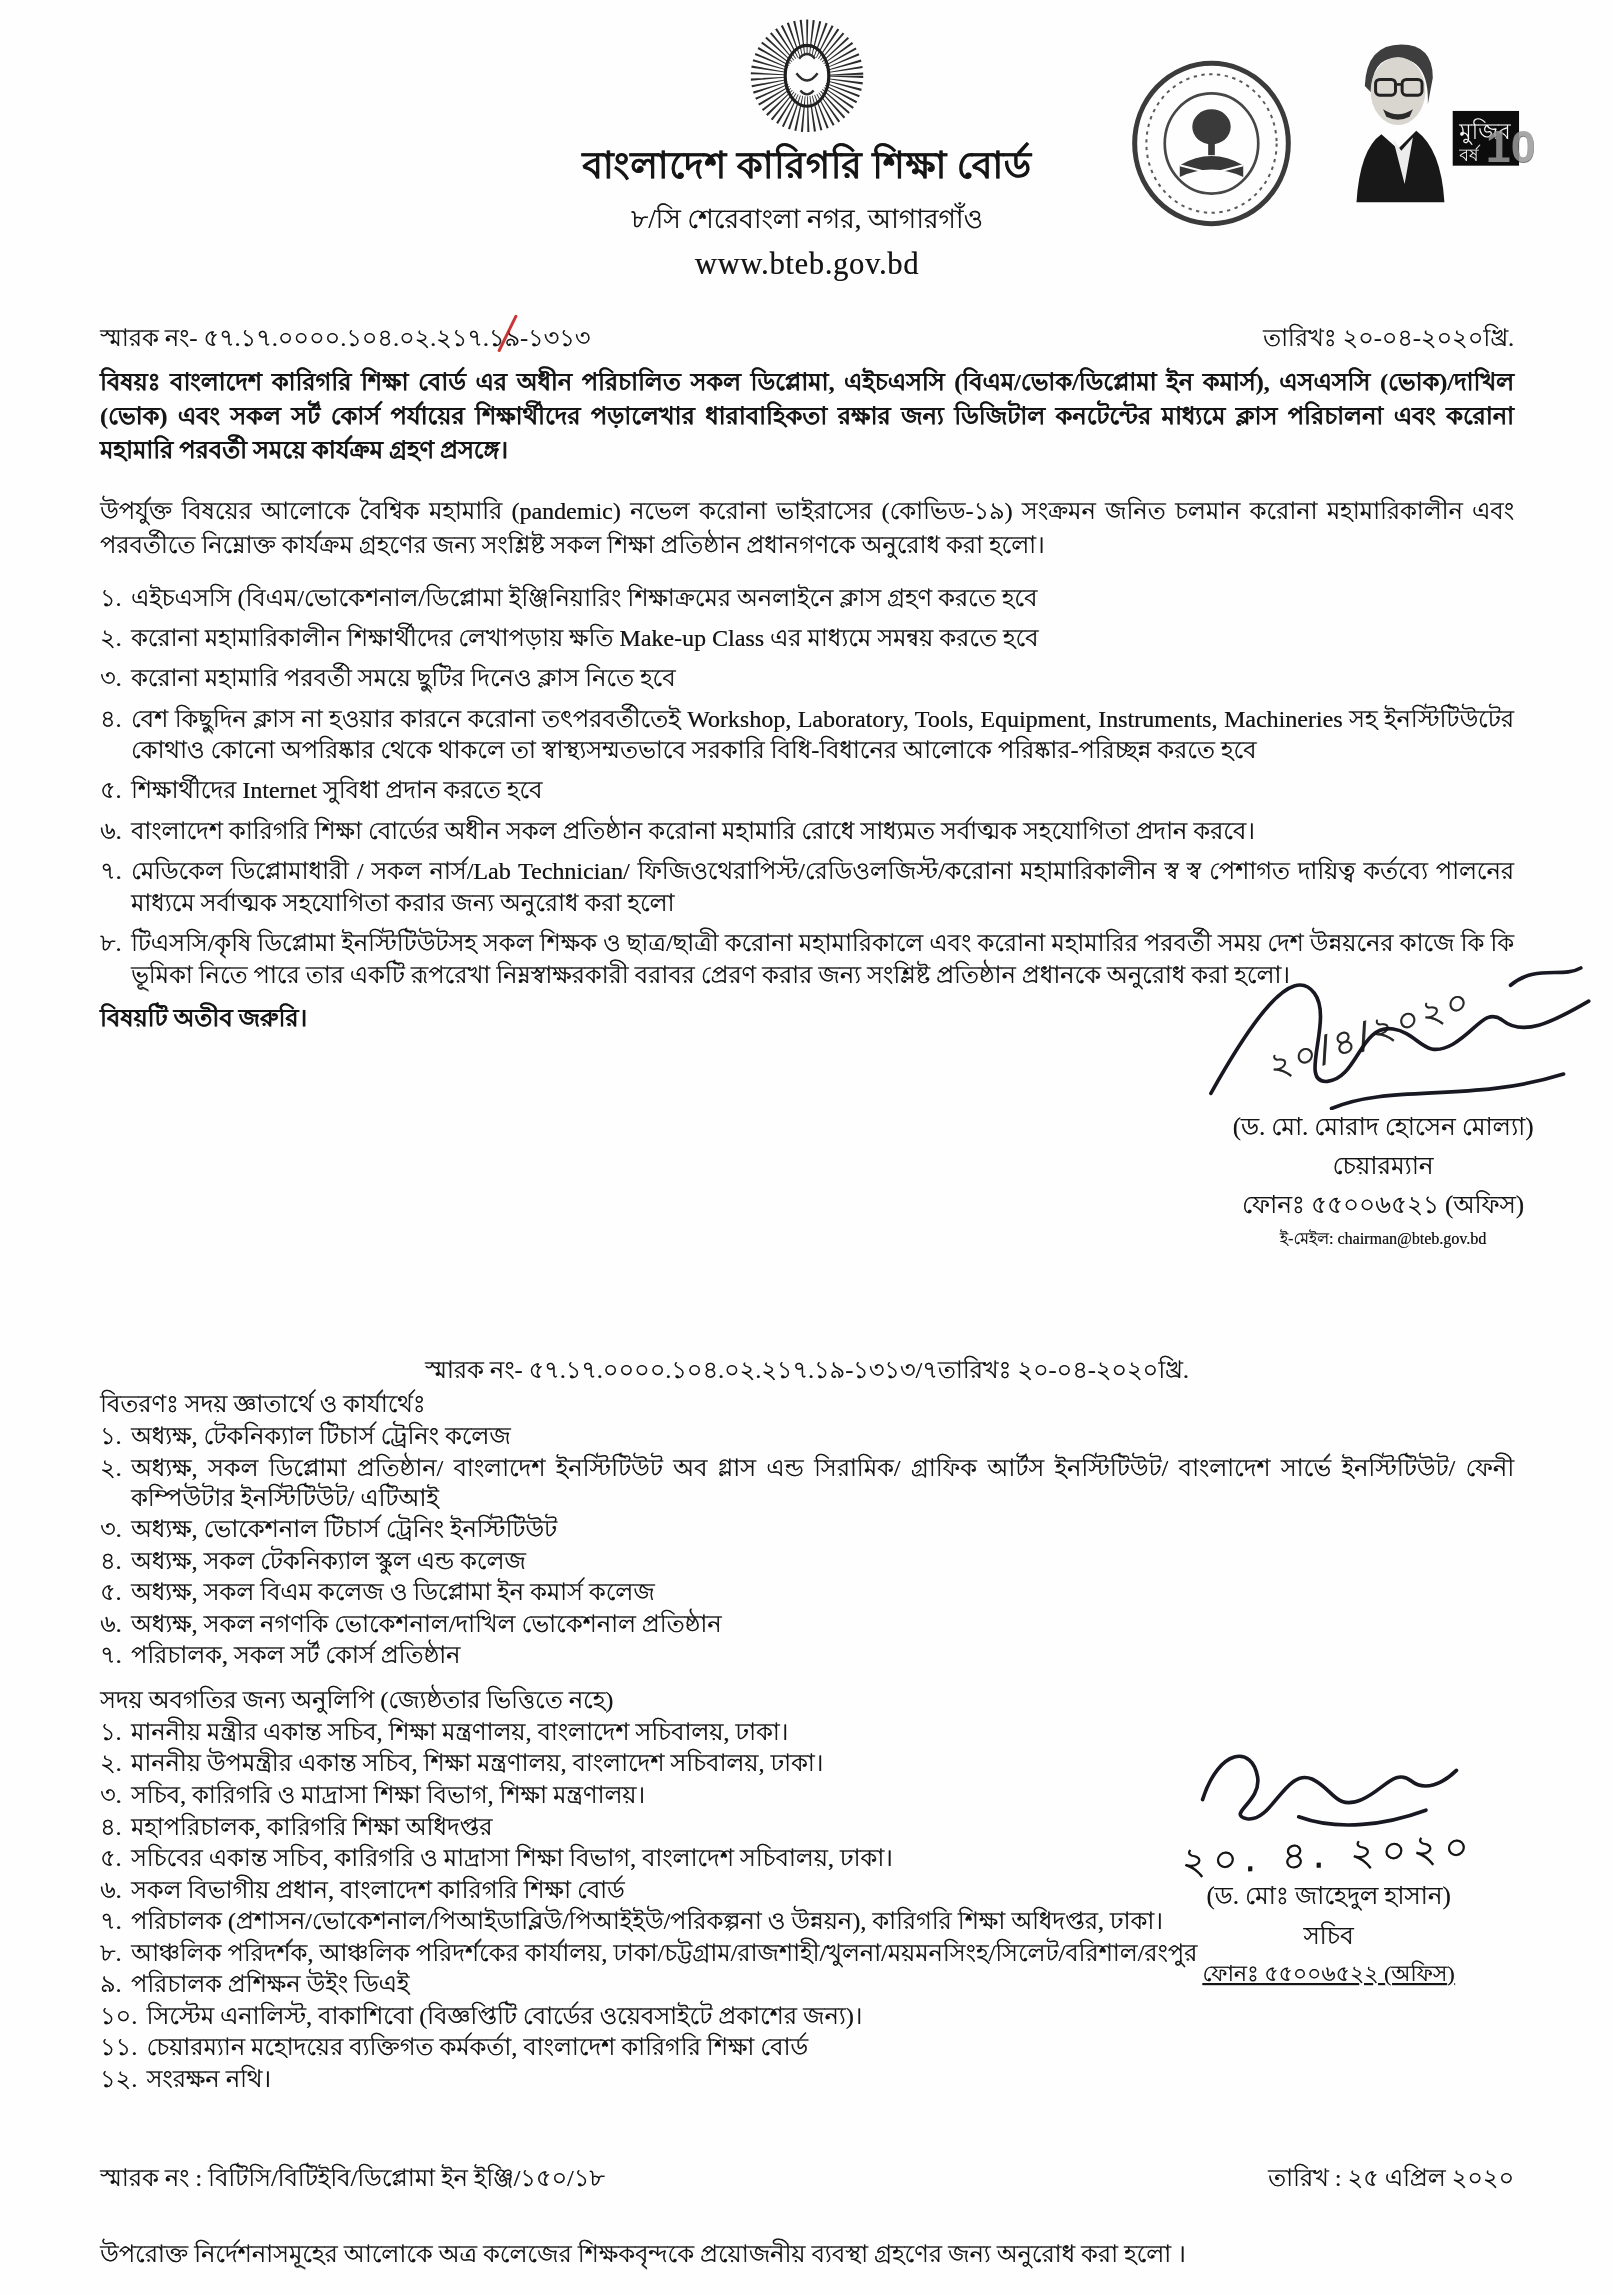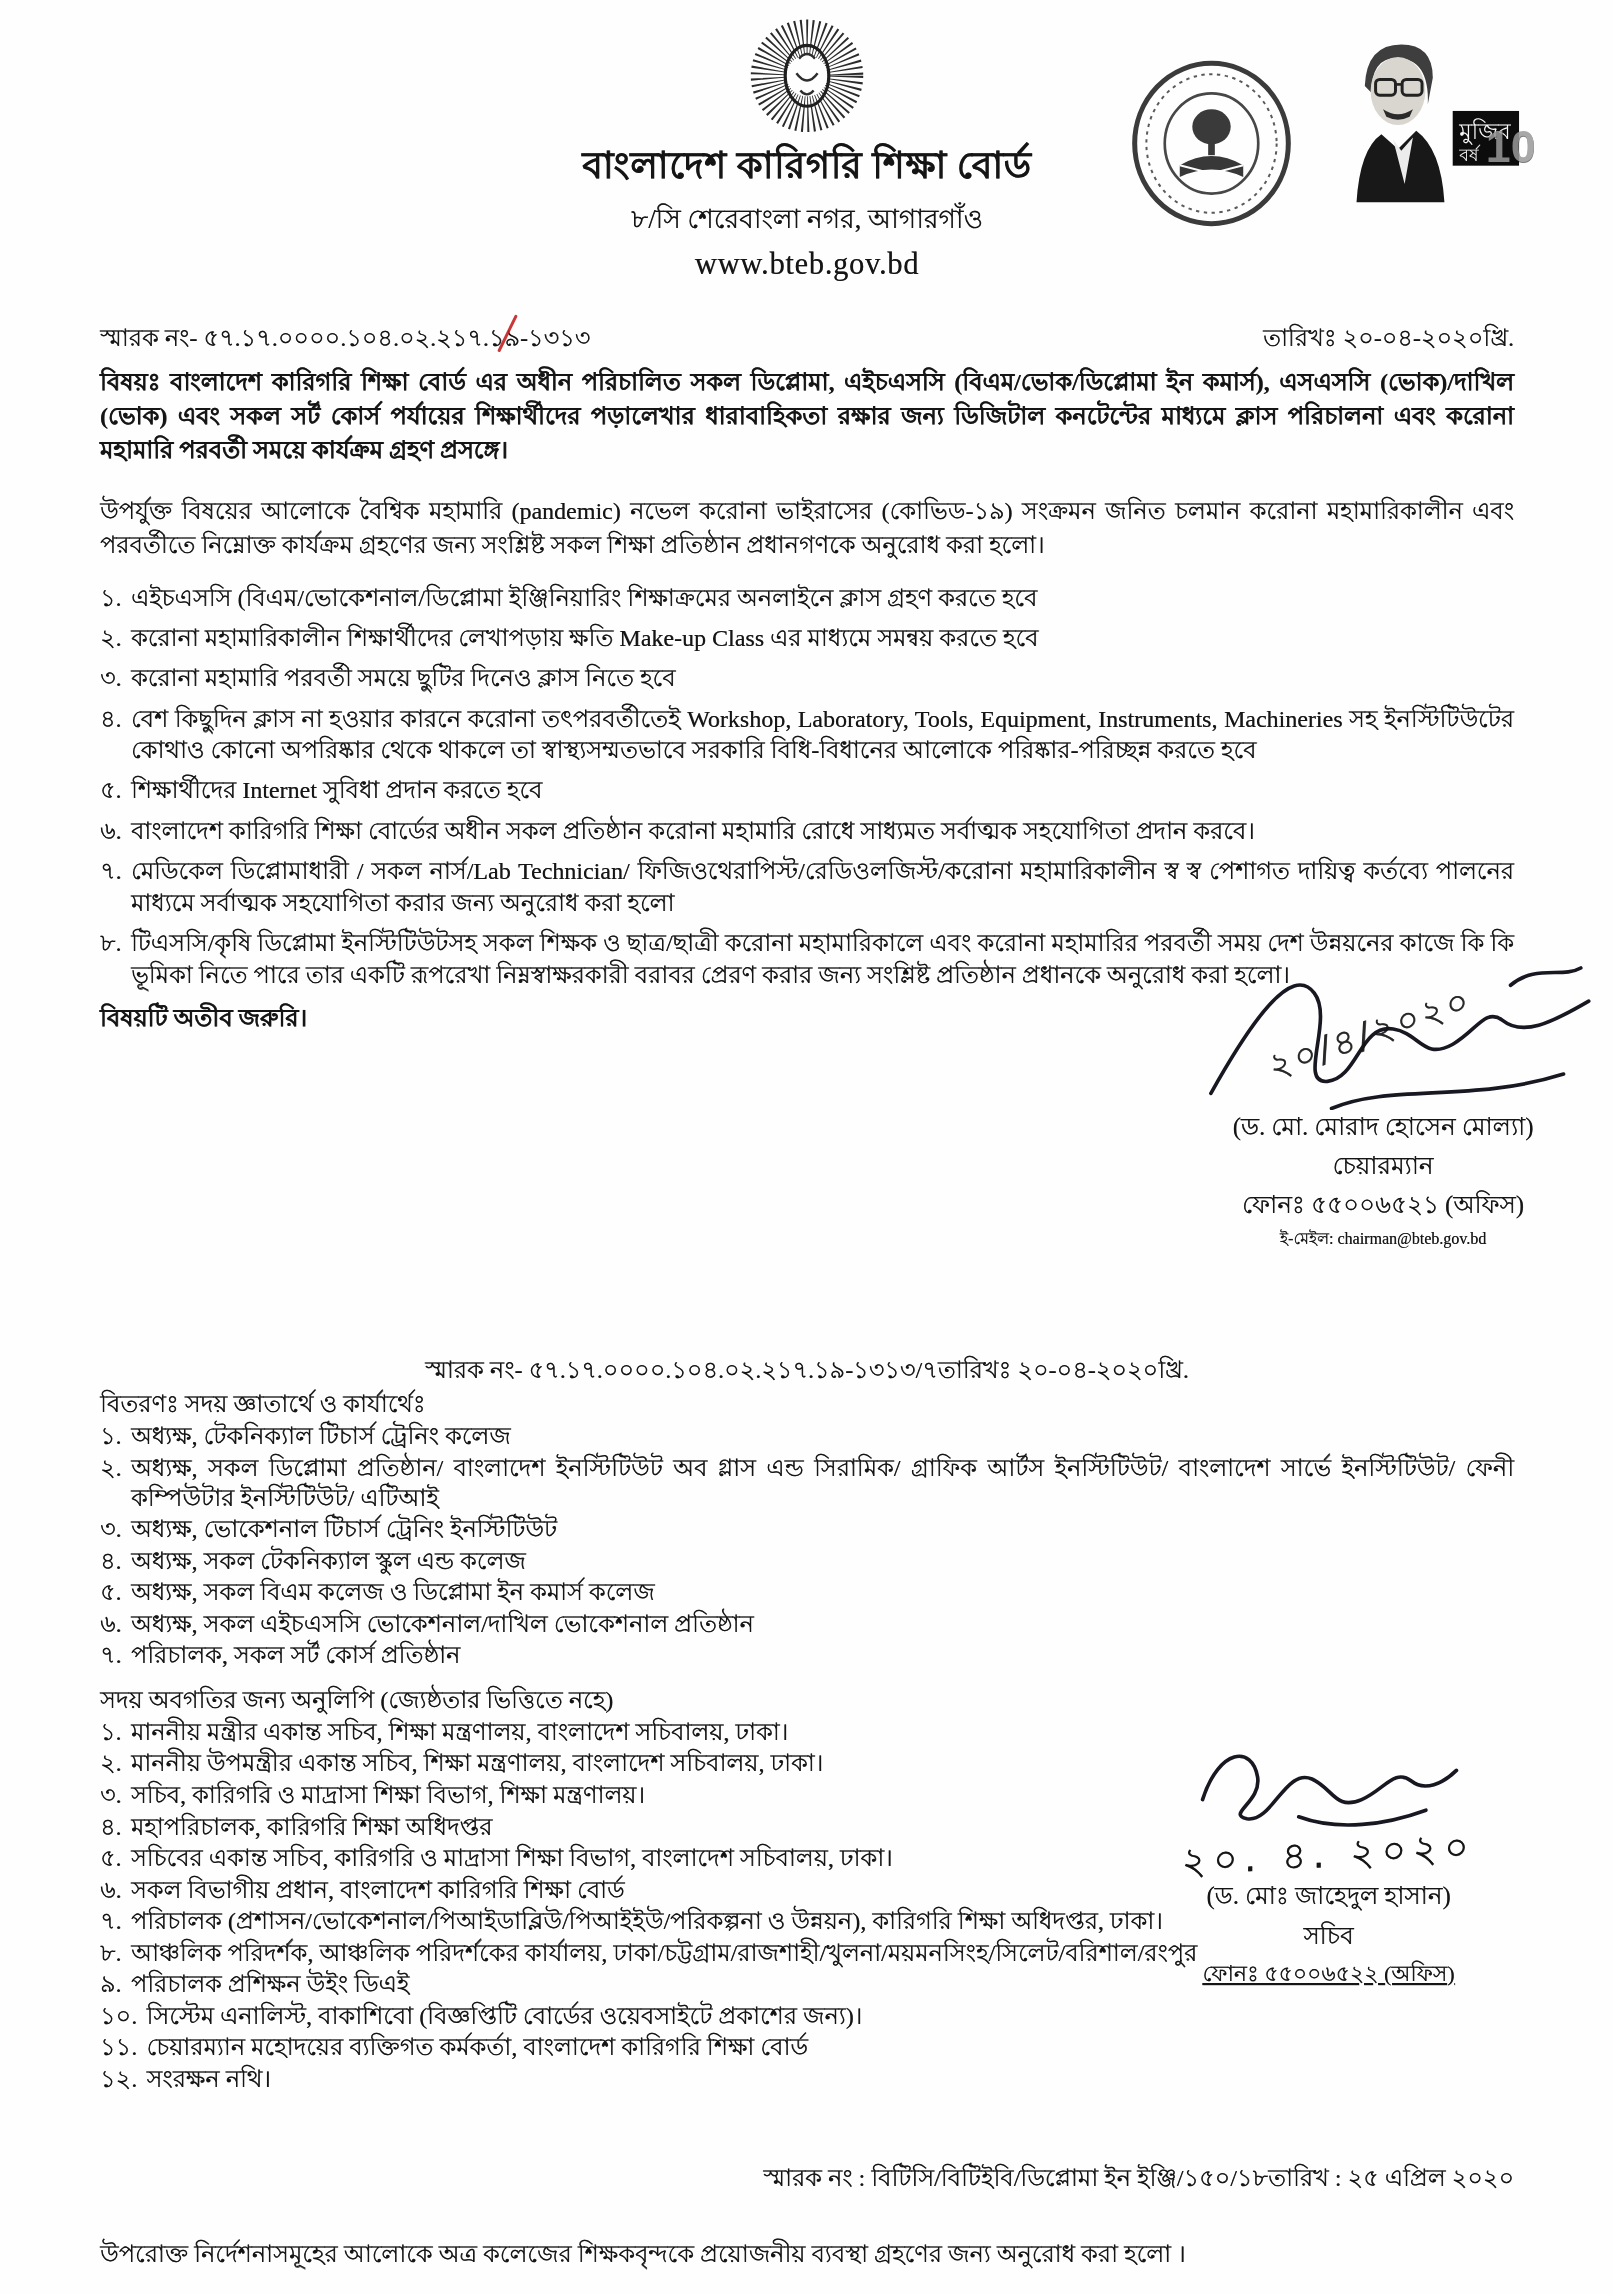--- a/index.html
+++ b/index.html
@@ -39,21 +39,21 @@
   .chairman{ position:absolute; top:944px; right:12px; width:438px; }
   .chairman .hw{ position:absolute; left:100px; top:66px; transform:rotate(-19deg) skewX(-6deg);
                  font-size:35px; letter-spacing:3.3px; font-family:"DejaVu Sans",sans-serif; opacity:.92; }
   .sig-name{ font-size:24.6px; margin-top:1.3px; }
   .sig-line{ font-size:24.6px; margin-top:6.6px; }
   .secretary{ position:absolute; top:1733px; right:93px; width:385px; }
   .secretary .hw{ display:block; transform:rotate(-3deg) skewX(-4deg); font-size:38px;
                   letter-spacing:6.6px; font-family:"DejaVu Sans",sans-serif; margin-top:-4px; }
   .head2{ margin-top:2.7px; }
   .memo2{ margin-top:162px;justify-content:center; }
-  .memo3{ margin-top:69px;justify-content:flex-end; }
+  .memo3{ margin-top:69px; }
   .forward{ margin-top:44px; text-align:justify; }
   .principal{ margin-top:22.6px; }
   svg{ display:block; }
   .sigsvg path{ fill:none; stroke:#181822; stroke-width:5.5; stroke-linecap:round; stroke-linejoin:round; }
 </style>
 </head>
 <body>
 
 <div class="page ink">
 
@@ -172,21 +172,21 @@
       <div class="li">
           <span class="num">৪.</span>
           <span class="txt">অধ্যক্ষ, সকল টেকনিক্যাল স্কুল এন্ড কলেজ</span>
         </div>
       <div class="li">
           <span class="num">৫.</span>
           <span class="txt">অধ্যক্ষ, সকল বিএম কলেজ ও ডিপ্লোমা ইন কমার্স কলেজ</span>
         </div>
       <div class="li">
           <span class="num">৬.</span>
-          <span class="txt">অধ্যক্ষ, সকল এইচএসসি ভোকেশনাল/দাখিল ভোকেশনাল প্রতিষ্ঠান</span>
+          <span class="txt">অধ্যক্ষ, সকল নগণকি ভোকেশনাল/দাখিল ভোকেশনাল প্রতিষ্ঠান</span>
         </div>
       <div class="li">
           <span class="num">৭.</span>
           <span class="txt">পরিচালক, সকল সর্ট কোর্স প্রতিষ্ঠান</span>
         </div>
     </div>
 
     <div class="head2" style="margin-top:14.6px;">সদয় অবগতির জন্য অনুলিপি (জ্যেষ্ঠতার ভিত্তিতে নহে)</div>
     <div class="tight">
       <div class="li">

